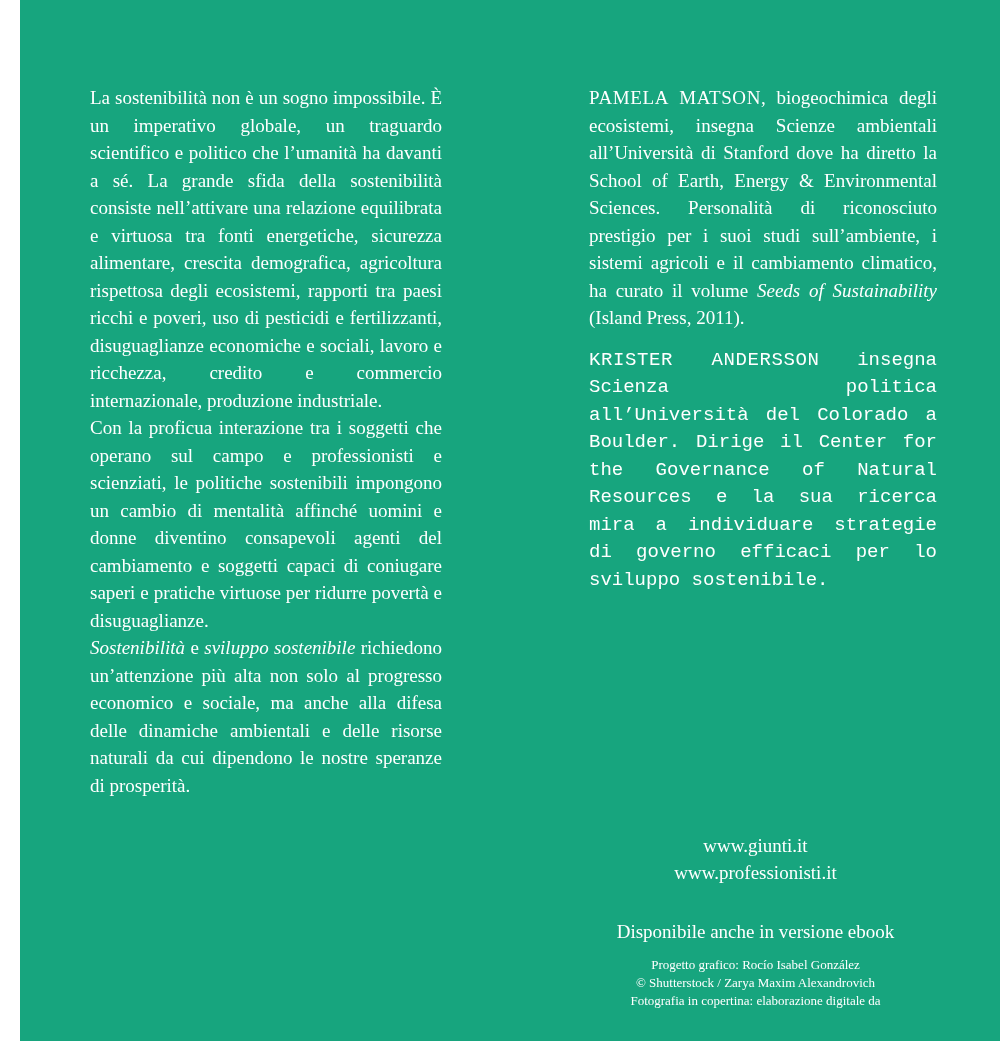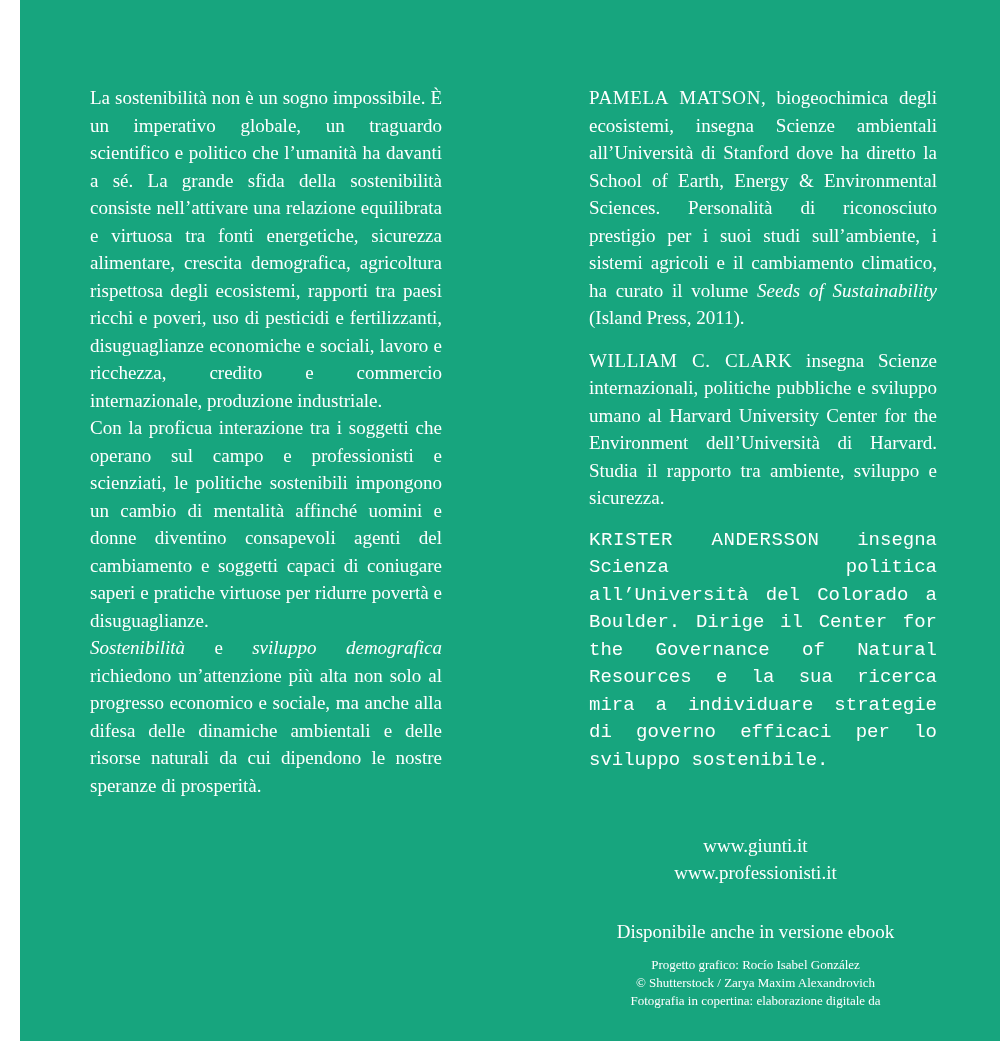--- a/index.html
+++ b/index.html
@@ -73,28 +73,27 @@
 </style>
 </head>
 <body>
 
 <div class="page">
 
   <section class="panel left">
     <div class="text-block">
       <p class="para"><span>La sostenibilità non è un sogno impossibile. È un imperativo globale, un traguardo scientifico e politico che l’umanità ha davanti a sé. La grande sfida della sostenibilità consiste nell’attivare una relazione equilibrata e virtuosa tra fonti energetiche, sicurezza alimentare, crescita demografica, agricoltura rispettosa degli ecosistemi, rapporti tra paesi ricchi e poveri, uso di pesticidi e fertilizzanti, disuguaglianze economiche e sociali, lavoro e ricchezza, credito e commercio internazionale, produzione industriale.</span></p>
       <p class="para"><span>Con la proficua interazione tra i soggetti che operano sul campo e professionisti e scienziati, le politiche sostenibili impongono un cambio di mentalità affinché uomini e donne diventino consapevoli agenti del cambiamento e soggetti capaci di coniugare saperi e pratiche virtuose per ridurre povertà e disuguaglianze.</span></p>
-      <p class="para"><span class="it">Sostenibilità</span><span> e </span><span class="it">sviluppo demografica</span><span> richiedono un’attenzione più alta non solo al progresso economico e sociale, ma anche alla difesa delle dinamiche ambientali e delle risorse naturali da cui dipendono le nostre speranze di prosperità.</span></p>
+      <p class="para"><span class="it">Sostenibilità</span><span> e </span><span class="it">sviluppo sostenibile</span><span> richiedono un’attenzione più alta non solo al progresso economico e sociale, ma anche alla difesa delle dinamiche ambientali e delle risorse naturali da cui dipendono le nostre speranze di prosperità.</span></p>
     </div>
   </section>
 
   <section class="panel right">
     <div class="text-block">
       <p class="bio"><span class="caps">PAMELA MATSON</span><span>, biogeochimica degli ecosistemi, insegna Scienze ambientali all’Università di Stanford dove ha diretto la School of Earth, Energy &amp; Environmental Sciences. Personalità di riconosciuto prestigio per i suoi studi sull’ambiente, i sistemi agricoli e il cambiamento climatico, ha curato il volume </span><span class="it">Seeds of Sustainability</span><span> (Island Press, 2011).</span></p>
-      <p class="bio"><span class="caps">WILLIAM C. CLARK</span><span> insegna Scienze internazionali, politiche pubbliche e sviluppo umano al Harvard University Center for the Environment dell’Università di Harvard. Studia il rapporto tra ambiente, sviluppo e sicurezza.</span></p>
       <p class="bio"><span class="caps">KRISTER ANDERSSON</span><span> insegna Scienza politica all’Università del Colorado a Boulder. Dirige il Center for the Governance of Natural Resources e la sua ricerca mira a individuare strategie di governo efficaci per lo sviluppo sostenibile.</span></p>
     </div>
 
     <div class="footer">
       <div class="url">www.giunti.it</div>
       <div class="url">www.professionisti.it</div>
       <div class="ebook">Disponibile anche in versione ebook</div>
       <div class="credits">
         <div>Progetto grafico: Rocío Isabel González</div>
         <div>© Shutterstock / Zarya Maxim Alexandrovich</div>

